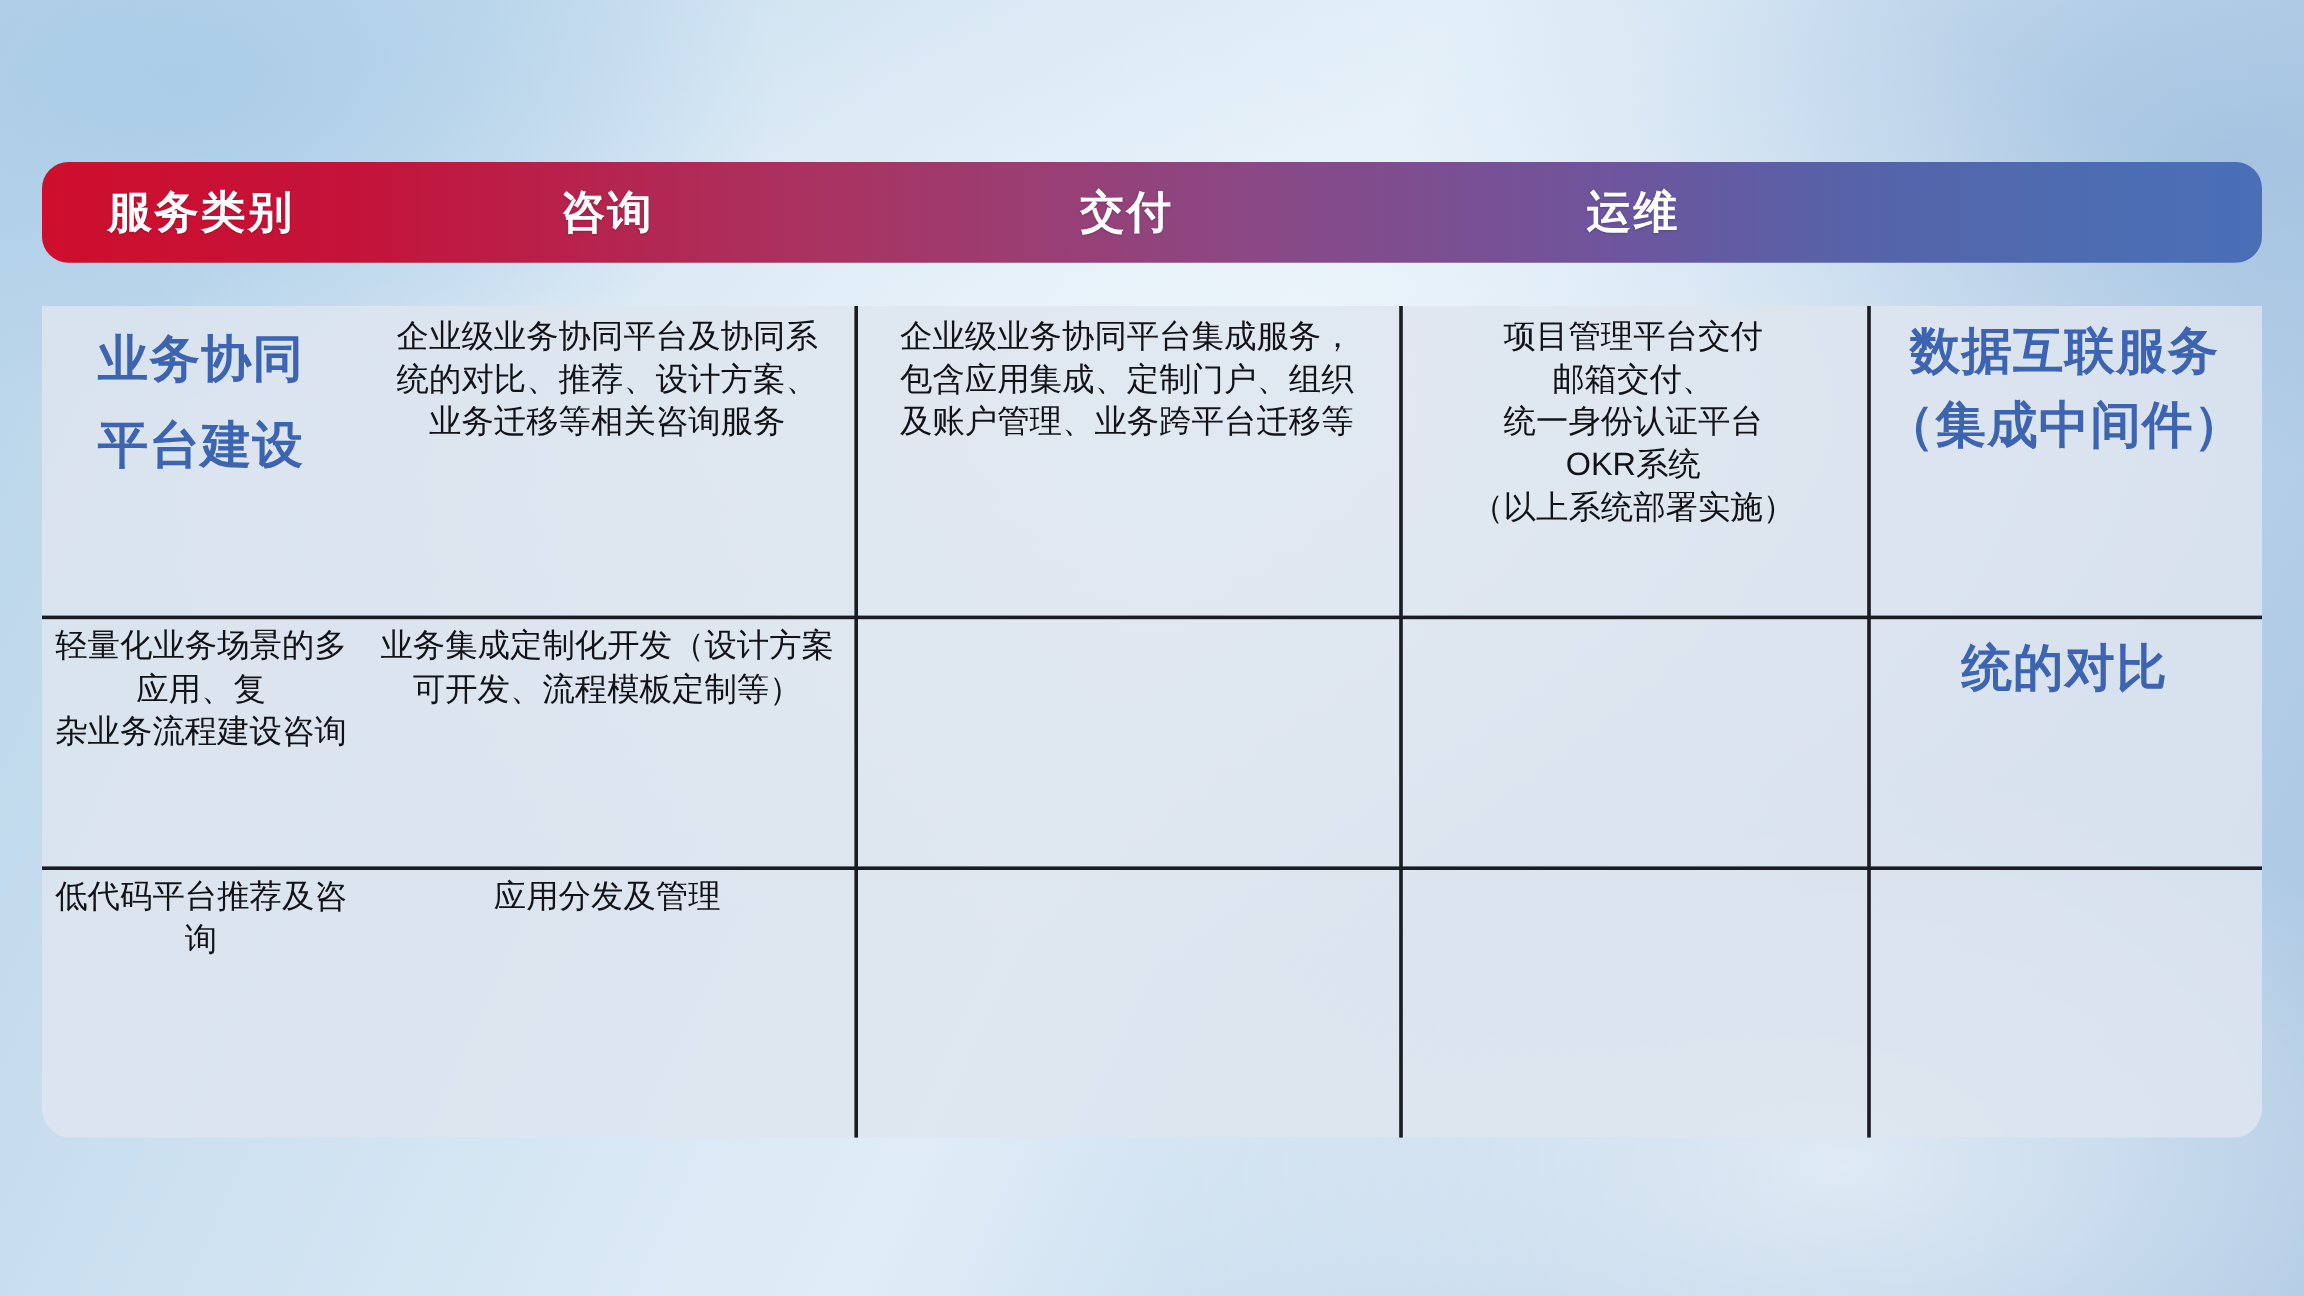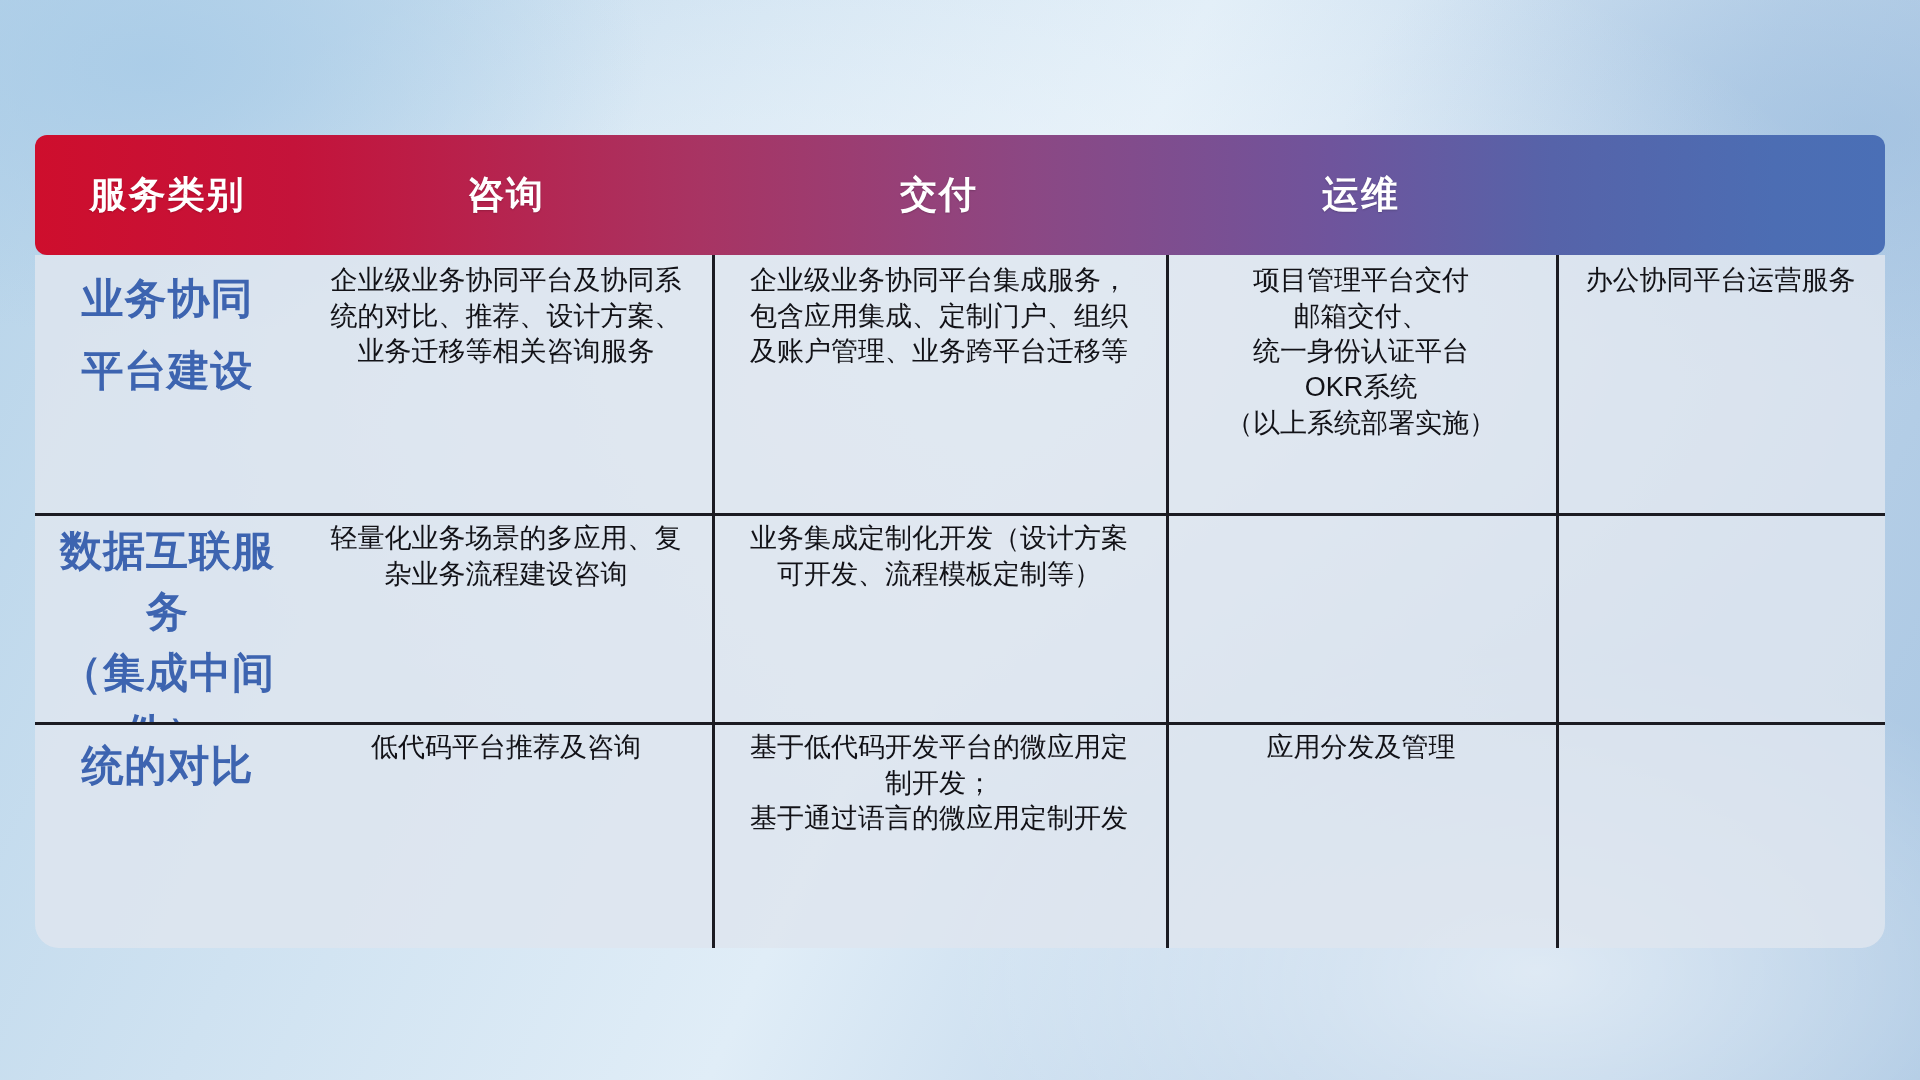--- a/index.html
+++ b/index.html
@@ -25,22 +25,22 @@
     left: 35px;
     top: 135px;
     width: 1850px;
     height: 813px;
   }
 
   .header {
     position: absolute;
     top: 0; left: 0;
     width: 1850px;
-    height: 120px;
-    border-radius: 12px;
+    height: 84px;
+    border-radius: 22px;
     background: linear-gradient(90deg,
       #ce0e2d 0%, #c4133a 14%, #a83463 36%, #8b4884 54%,
       #6f549c 70%, #5663a9 82%, #4c6db3 94%, #4a6fb6 100%);
     display: grid;
     grid-template-columns: 265px 412px 454px 390px 329px;
     align-items: center;
     z-index: 2;
   }
   .header-cell {
     text-align: center;
@@ -124,23 +124,20 @@
 包含应用集成、定制门户、组织
 及账户管理、业务跨平台迁移等</span>
     </div>
     <div class="cell">
       <span class="cell-text">项目管理平台交付
 邮箱交付、
 统一身份认证平台
 OKR系统
 （以上系统部署实施）</span>
     </div>
-    <div class="cell">
-      <span class="cell-text">办公协同平台运营服务</span>
-    </div>
 
     <div class="cell">
       <span class="category-text" style="line-height:1.45;">数据互联服务
 （集成中间件）</span>
     </div>
     <div class="cell">
       <span class="cell-text">轻量化业务场景的多应用、复
 杂业务流程建设咨询</span>
     </div>
     <div class="cell">
@@ -154,25 +151,20 @@
       <span class="cell-text"></span>
     </div>
 
     <div class="cell">
       <span class="category-text">统的对比</span>
     </div>
     <div class="cell">
       <span class="cell-text">低代码平台推荐及咨询</span>
     </div>
     <div class="cell">
-      <span class="cell-text">基于低代码开发平台的微应用定
-制开发；
-基于通过语言的微应用定制开发</span>
-    </div>
-    <div class="cell">
       <span class="cell-text">应用分发及管理</span>
     </div>
     <div class="cell">
       <span class="cell-text"></span>
     </div>
   </div>
 
   <div class="gridline h hline-1"></div>
   <div class="gridline h hline-2"></div>
   <div class="gridline v vline-1"></div>

